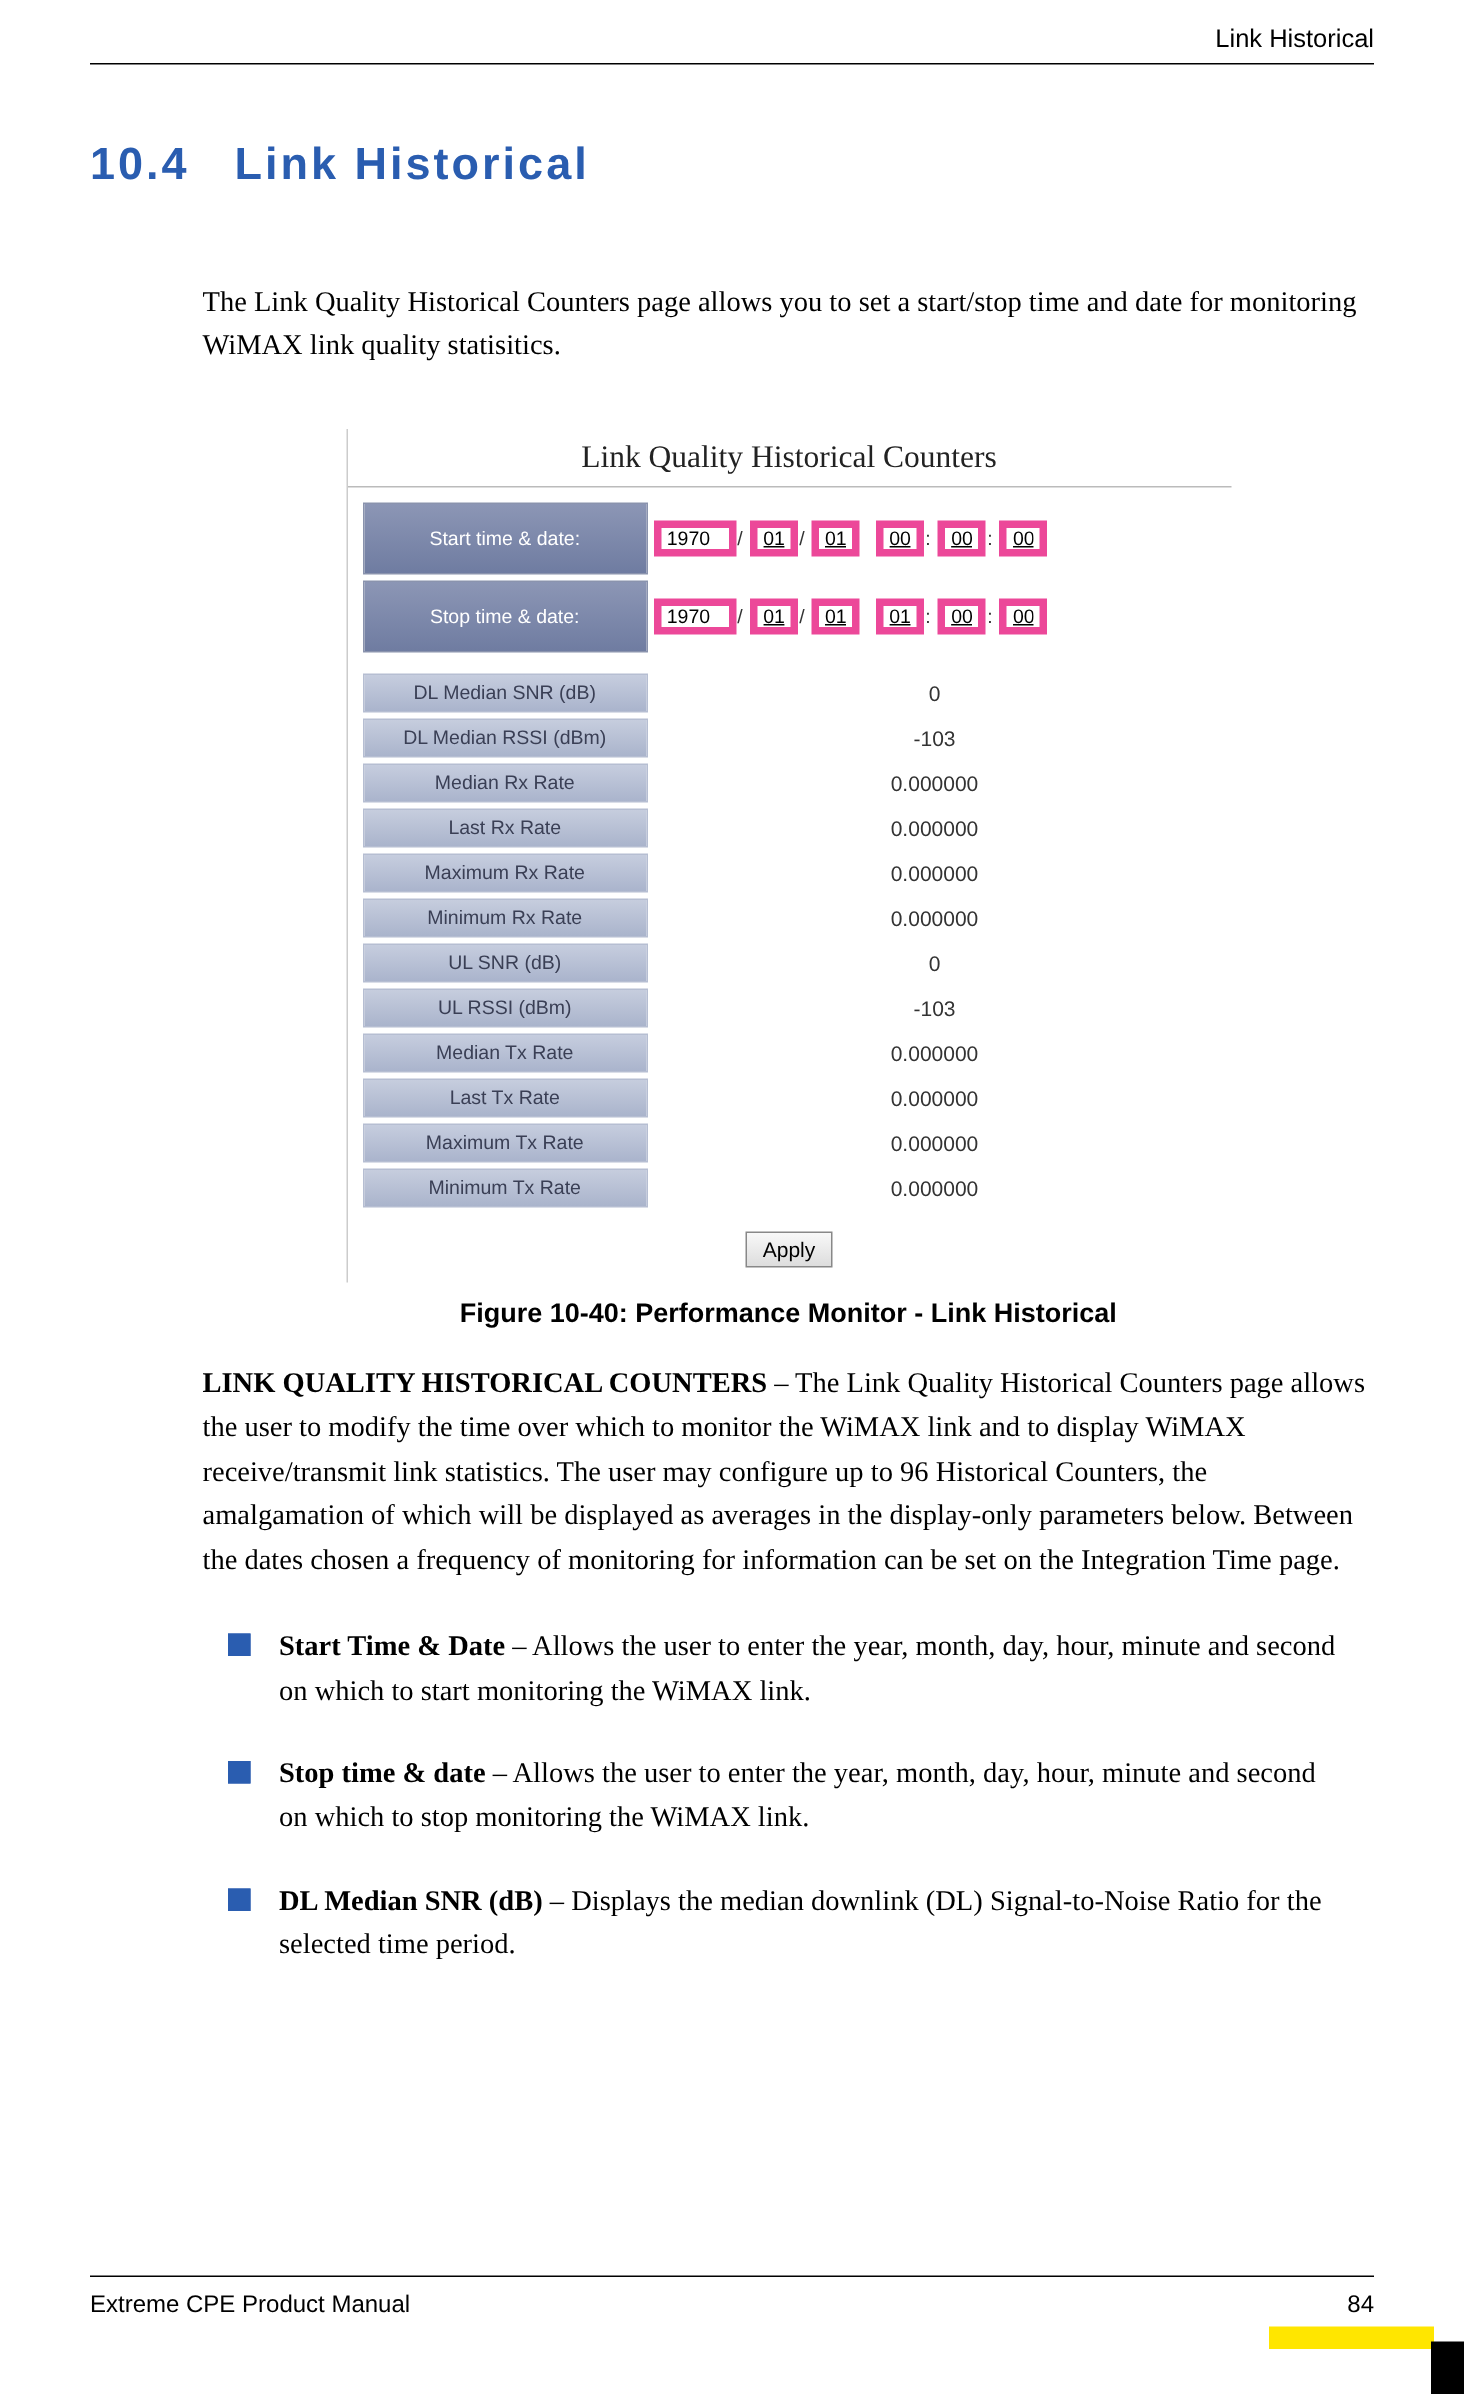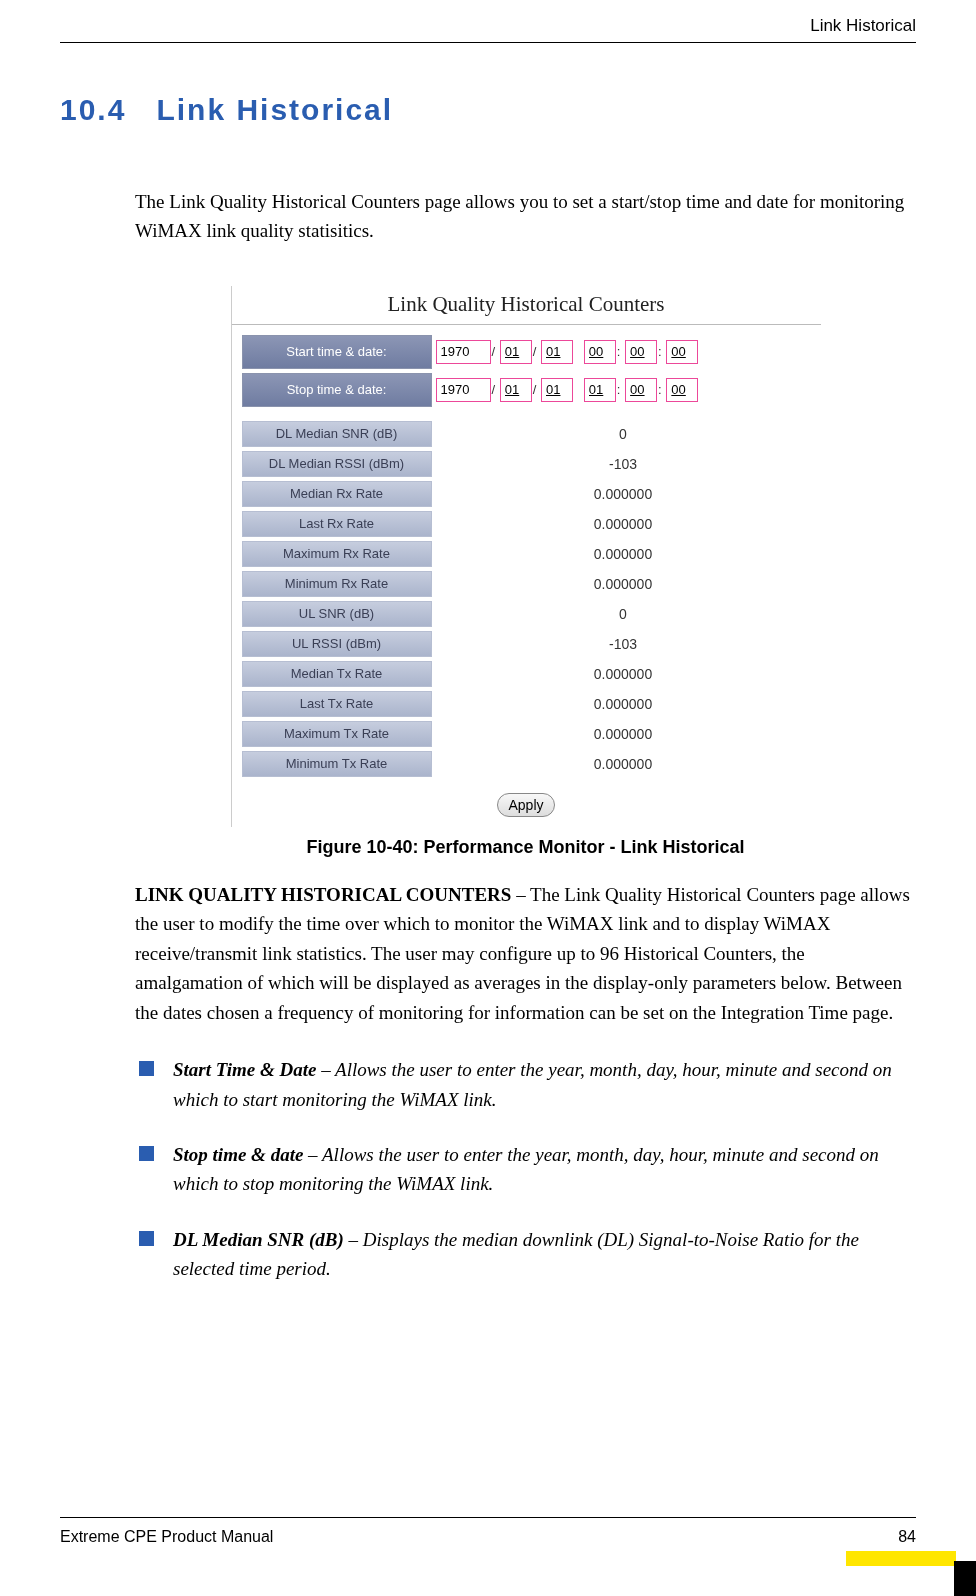--- a/index.html
+++ b/index.html
@@ -76,32 +76,32 @@
     border-collapse: separate;
     border-spacing: 4px;
     padding: 6px;
   }
   .config-table td { vertical-align: middle; }
   .lbl-cell {
     background: linear-gradient(#8c96b5, #6f7ca1);
     color: #fff;
     font-size: 13px;
     text-align: center;
-    height: 34px;
+    height: 48px;
     border: 1px solid #8a93ad;
     width: 190px;
     font-family: Verdana, Arial, sans-serif;
   }
   .input-cell {
     font-size: 13px;
     color: #333;
   }
   .input-cell input {
     height: 24px;
-    border: 1px solid #ec4899;
+    border: 5px solid #ec4899;
     text-align: left;
     padding: 2px 4px;
     font-size: 13px;
     font-family: Arial, sans-serif;
     background: #fff;
   }
   .in-year { width: 55px; }
   .in-two  { width: 32px; text-decoration: underline; }
   .sep { margin: 0 1px; color: #333; font-size: 13px; }
   .stats-table {
@@ -129,43 +129,42 @@
   .apply-row {
     text-align: center;
     padding: 6px 0 10px 0;
   }
   .apply-btn {
     font-family: Arial, sans-serif;
     font-size: 14px;
     padding: 3px 10px;
     background: linear-gradient(#f8f8f8,#ddd);
     border: 1px solid #888;
-    border-radius: 12px;
+    border-radius: 0;
     cursor: pointer;
   }
   .caption {
     text-align: center;
     font-family: Arial, Helvetica, sans-serif;
     font-weight: bold;
     font-size: 18px;
     margin: 10px 0 22px 0;
   }
   .desc-para {
     font-size: 19px;
     line-height: 1.55;
     margin-bottom: 28px;
   }
   .desc-para .bold-lead {
     font-weight: bold;
   }
   ul.bullet-list {
     list-style: none;
     padding: 0;
-    margin: 4px;
-    font-style: italic;
+    margin: 17px;
   }
   ul.bullet-list li {
     position: relative;
     padding-left: 34px;
     font-size: 19px;
     line-height: 1.55;
     margin-bottom: 26px;
   }
   ul.bullet-list li::before {
     content: "";

